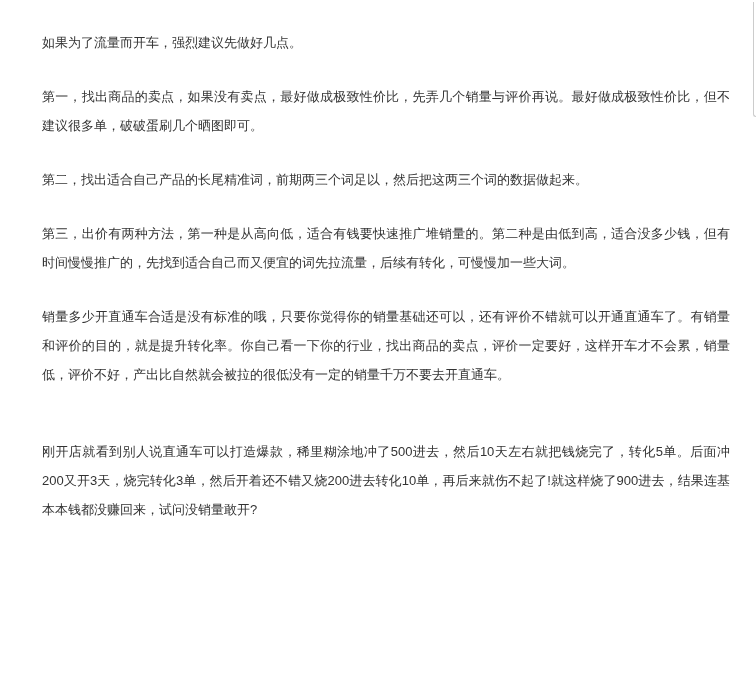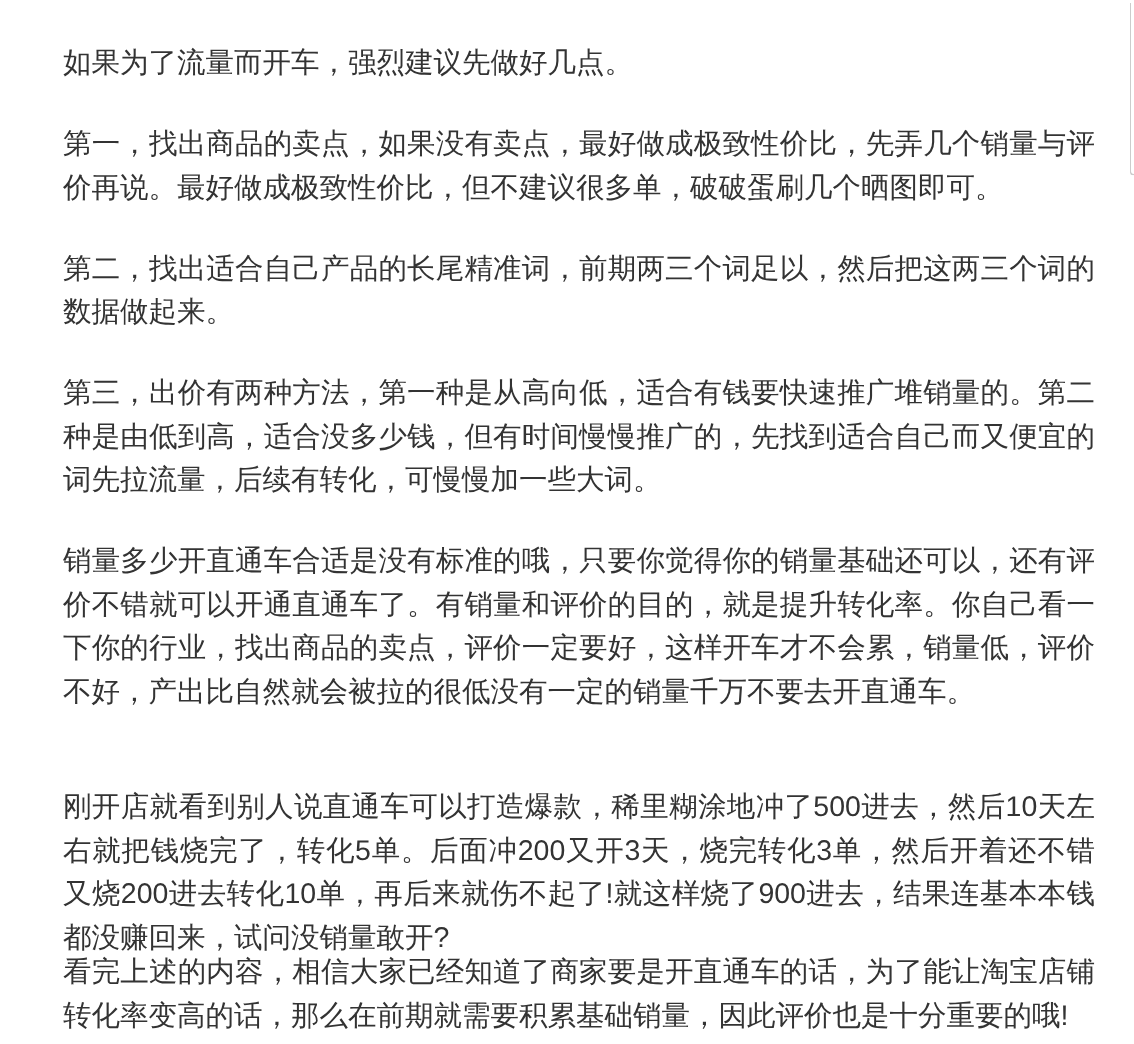--- a/index.html
+++ b/index.html
@@ -10,21 +10,21 @@
     width: 756px;
     height: 696px;
     background: #ffffff;
     overflow: hidden;
     position: relative;
     font-family: "Liberation Sans", sans-serif;
   }
   .article {
     padding: 28px 26px 0 42px;
     color: #333333;
-    font-size: 19px;
+    font-size: 13px;
     line-height: 29px;
     text-align: justify;
     text-justify: inter-ideograph;
   }
   .article p {
     margin: 0 0 25px 0;
   }
   .article p.tight {
     margin-bottom: -6px;
     margin-top: 48px;
@@ -48,16 +48,15 @@
 </head>
 <body>
 
 <div class="article">
   <p>如果为了流量而开车，强烈建议先做好几点。</p>
   <p>第一，找出商品的卖点，如果没有卖点，最好做成极致性价比，先弄几个销量与评价再说。最好做成极致性价比，但不建议很多单，破破蛋刷几个晒图即可。</p>
   <p>第二，找出适合自己产品的长尾精准词，前期两三个词足以，然后把这两三个词的数据做起来。</p>
   <p>第三，出价有两种方法，第一种是从高向低，适合有钱要快速推广堆销量的。第二种是由低到高，适合没多少钱，但有时间慢慢推广的，先找到适合自己而又便宜的词先拉流量，后续有转化，可慢慢加一些大词。</p>
   <p>销量多少开直通车合适是没有标准的哦，只要你觉得你的销量基础还可以，还有评价不错就可以开通直通车了。有销量和评价的目的，就是提升转化率。你自己看一下你的行业，找出商品的卖点，评价一定要好，这样开车才不会累，销量低，评价不好，产出比自然就会被拉的很低没有一定的销量千万不要去开直通车。</p>
   <p class="tight">刚开店就看到别人说直通车可以打造爆款，稀里糊涂地冲了500进去，然后10天左右就把钱烧完了，转化5单。后面冲200又开3天，烧完转化3单，然后开着还不错又烧200进去转化10单，再后来就伤不起了!就这样烧了900进去，结果连基本本钱都没赚回来，试问没销量敢开?</p>
-  <p>看完上述的内容，相信大家已经知道了商家要是开直通车的话，为了能让淘宝店铺转化率变高的话，那么在前期就需要积累基础销量，因此评价也是十分重要的哦!</p>
 </div>
 
 <div class="cutoff-panel-border"></div>
 
 </body></html>

